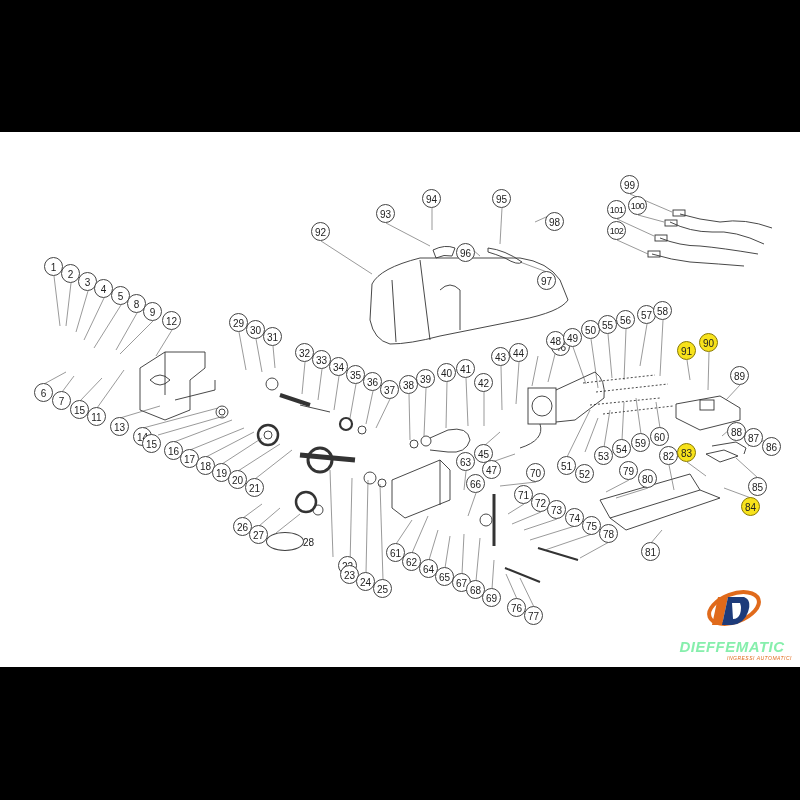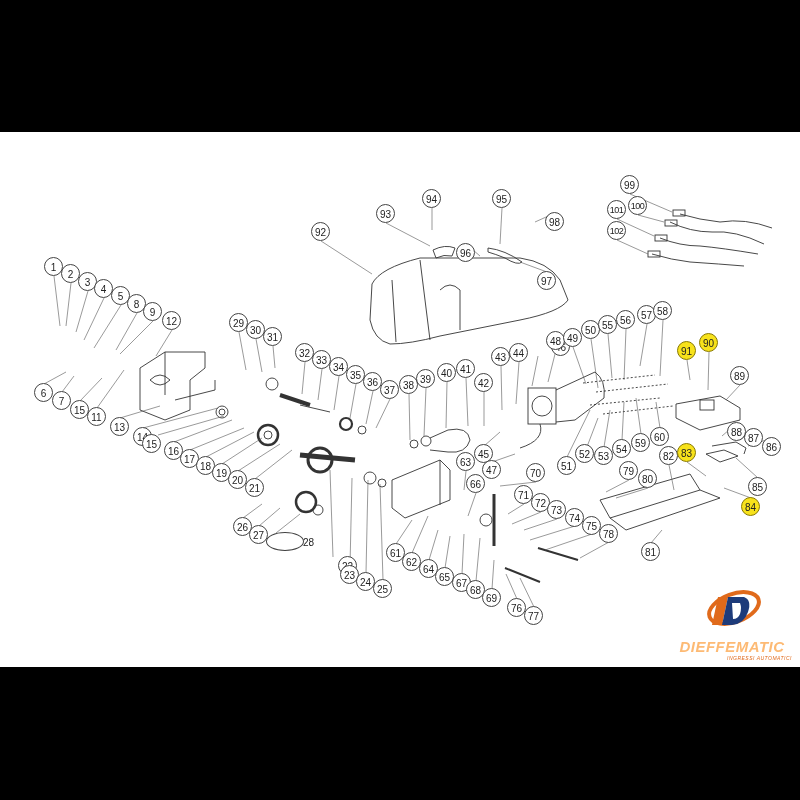--- a/index.html
+++ b/index.html
@@ -14,21 +14,21 @@
     .callout {
       position: absolute; width: 19px; height: 19px; margin-left: -10px; margin-top: -10px;
       border: 1px solid #444; border-radius: 50%; background: #fff;
       font-size: 10px; line-height: 19px; text-align: center; color: #222;
       box-sizing: border-box;
     }
     .callout.wide { font-size: 9px; letter-spacing: -0.5px; }
     .callout.hl { background: #f7e21b; border-color: #8a7a00; }
     .brand {
       position: absolute; left: 668px; top: 638px; width: 128px; text-align: center;
-      font-weight: bold; font-style: italic; font-size: 15px; color: #fdba74; letter-spacing: 0.5px;
+      font-weight: bold; font-style: italic; font-size: 15px; color: #86efac; letter-spacing: 0.5px;
       font-family: "Liberation Sans", sans-serif;
     }
     .tagline {
       position: absolute; left: 690px; top: 655px; width: 102px; text-align: right;
       font-size: 5px; font-style: italic; color: #e06a1b; letter-spacing: 0.5px;
     }
   </style>
 </head>
 <body>
 
@@ -174,21 +174,21 @@
     <div class="callout" style="left: 556px; top: 341px;">48</div>
     <div class="callout" style="left: 573px; top: 338px;">49</div>
     <div class="callout" style="left: 591px; top: 330px;">50</div>
     <div class="callout" style="left: 608px; top: 325px;">55</div>
     <div class="callout" style="left: 626px; top: 320px;">56</div>
     <div class="callout" style="left: 647px; top: 315px;">57</div>
     <div class="callout" style="left: 663px; top: 311px;">58</div>
     <div class="callout" style="left: 484px; top: 454px;">45</div>
     <div class="callout" style="left: 492px; top: 470px;">47</div>
     <div class="callout" style="left: 567px; top: 466px;">51</div>
-    <div class="callout" style="left: 585px; top: 454px;">52</div>
+    <div class="callout" style="left: 585px; top: 474px;">52</div>
     <div class="callout" style="left: 604px; top: 456px;">53</div>
     <div class="callout" style="left: 622px; top: 449px;">54</div>
     <div class="callout" style="left: 641px; top: 443px;">59</div>
     <div class="callout" style="left: 660px; top: 437px;">60</div>
     <div class="callout" style="left: 396px; top: 553px;">61</div>
     <div class="callout" style="left: 412px; top: 562px;">62</div>
     <div class="callout" style="left: 466px; top: 462px;">63</div>
     <div class="callout" style="left: 429px; top: 569px;">64</div>
     <div class="callout" style="left: 445px; top: 577px;">65</div>
     <div class="callout" style="left: 476px; top: 484px;">66</div>

